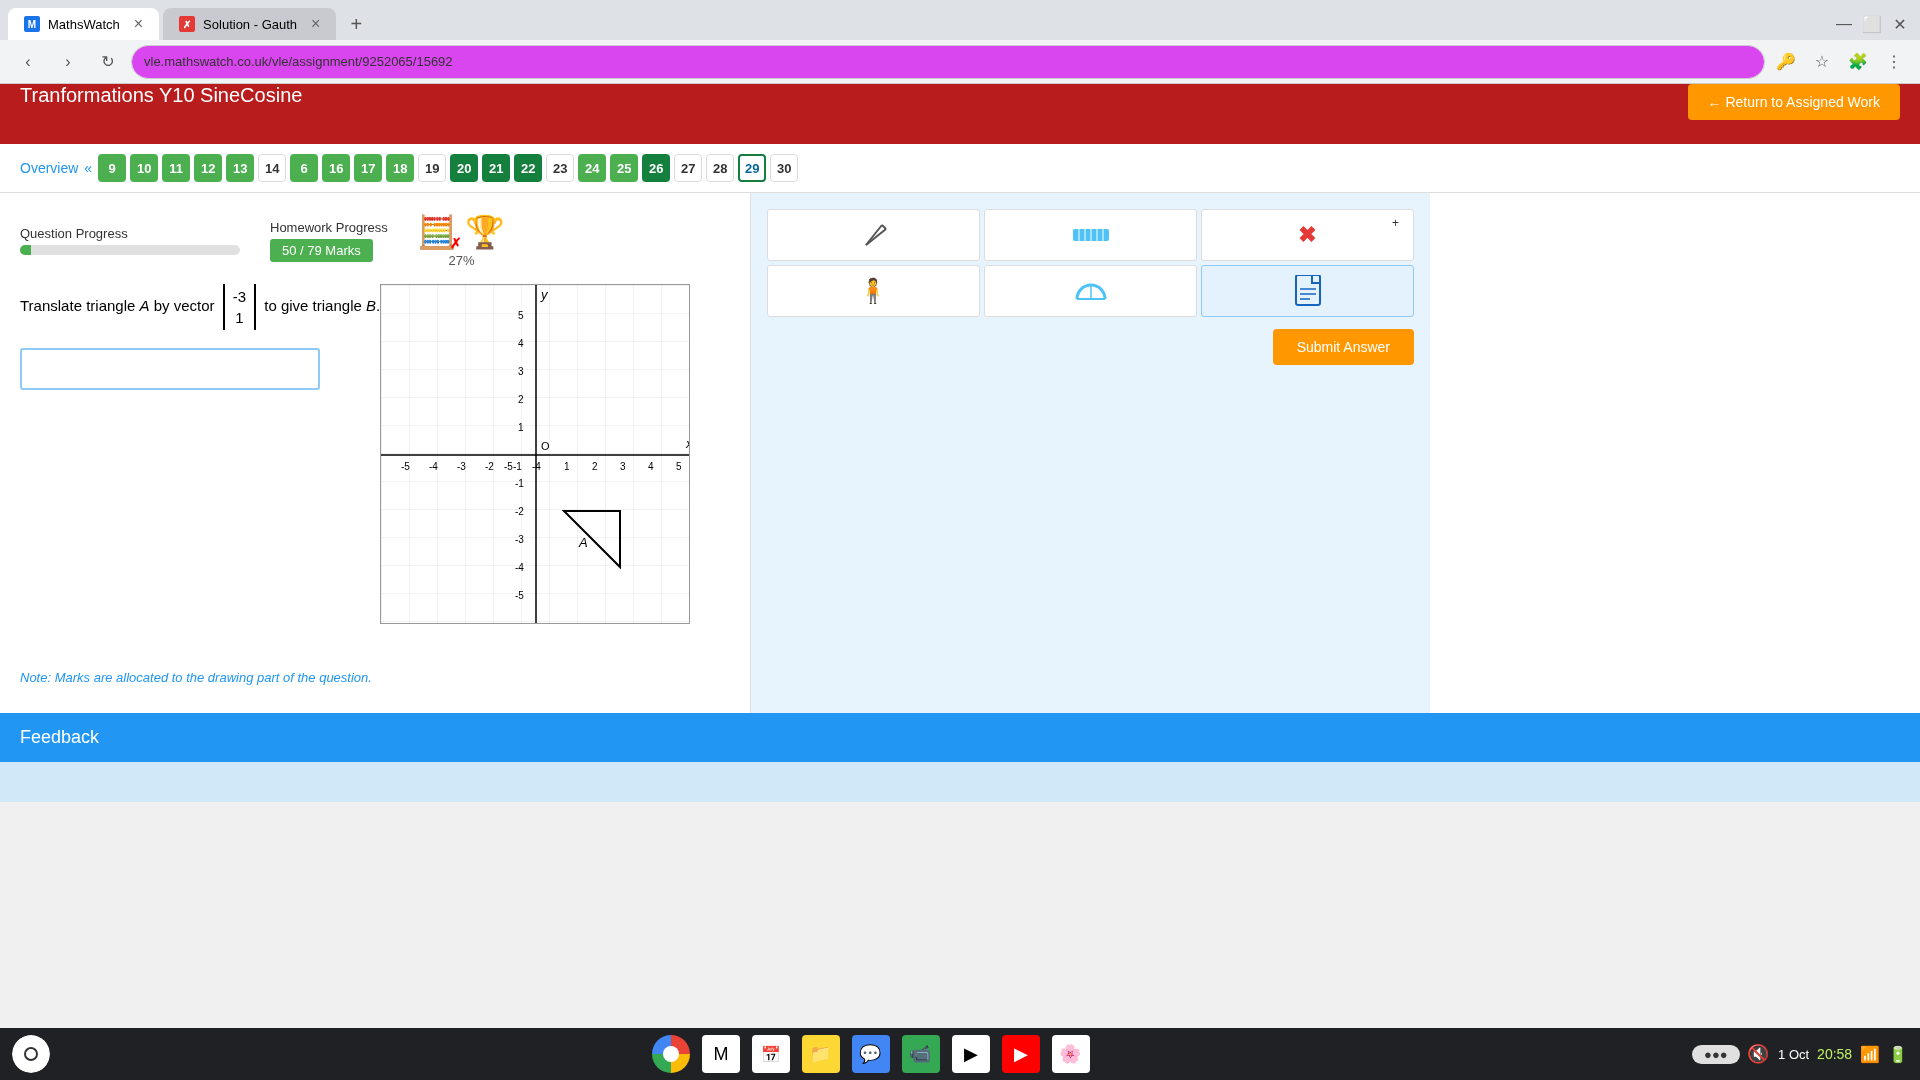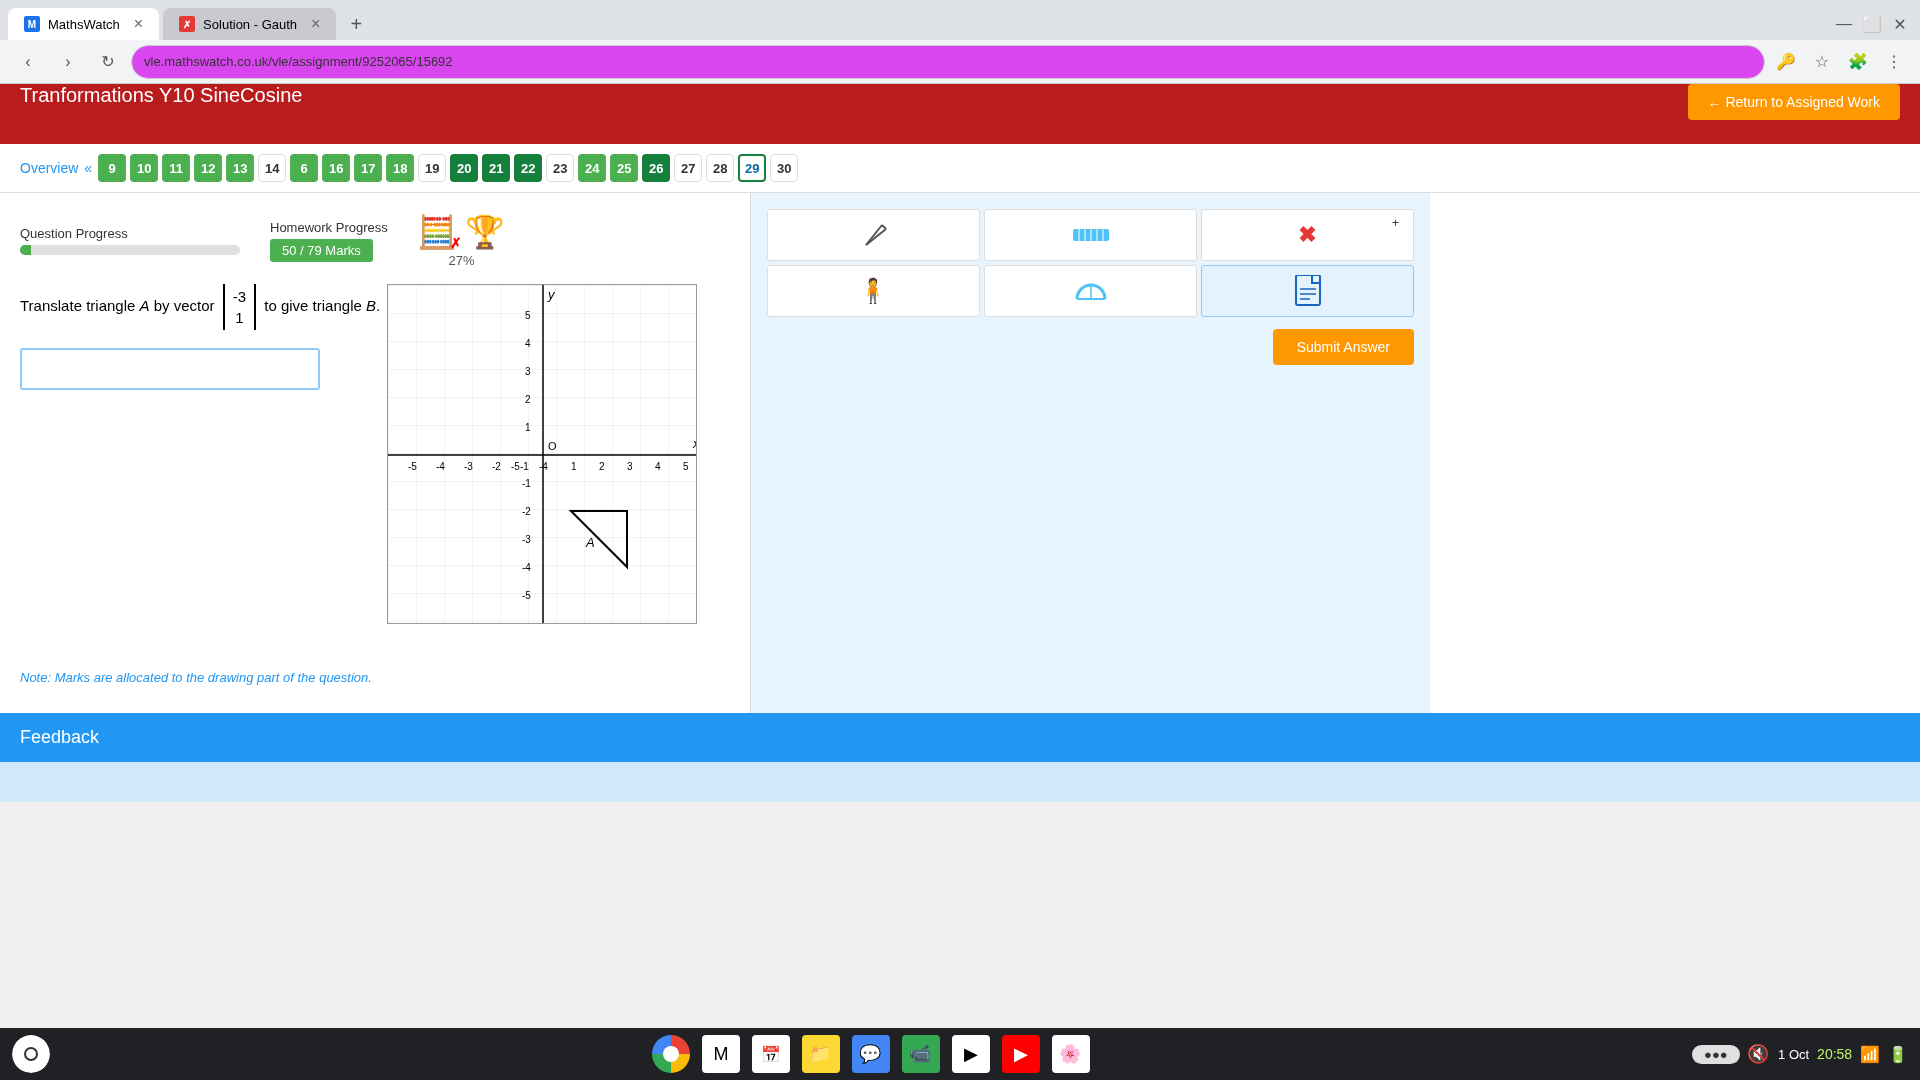--- a/index.html
+++ b/index.html
@@ -172,21 +172,21 @@
             <div style="position:relative;display:inline-block;">
               <span style="font-size:32px;">🧮</span>
               <span style="position:absolute;bottom:0;right:-4px;color:red;font-size:14px;font-weight:bold;">✗</span>
             </div>
             <span style="font-size:32px;">🏆</span>
           </div>
           <span style="font-size:13px;color:#555;">27%</span>
         </div>
       </div>
 
-      <div style="display:flex;gap:7px;">
+      <div style="display:flex;gap:0;">
         <div style="max-width:390px;">
           <p class="question-text">
             Translate triangle <em>A</em> by vector
             <span class="vector-matrix">
               <span>-3</span>
               <span>1</span>
             </span>
             to give triangle <em>B</em>.
           </p>
           <input type="text" class="answer-input" placeholder="" style="">

